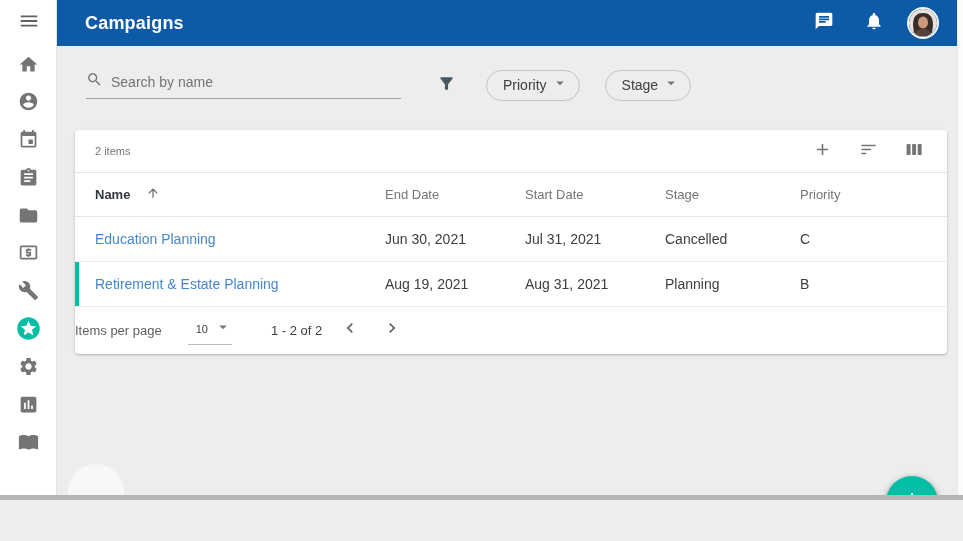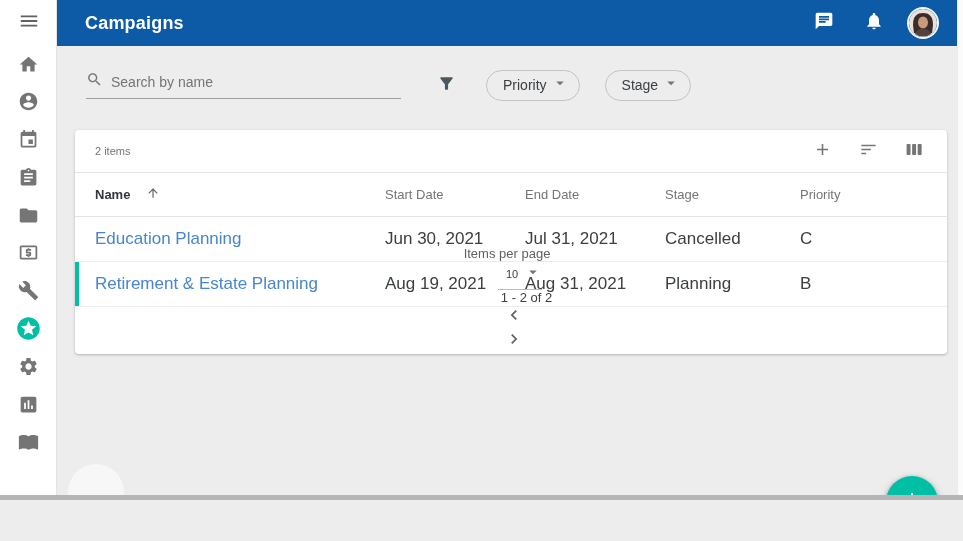--- a/index.html
+++ b/index.html
@@ -59,26 +59,26 @@
   .tool-btn svg { width:19px; height:19px; fill:#757575; }
 
   .tgrid { display:grid; grid-template-columns:290px 140px 140px 135px 1fr; align-items:center;
            padding-left:20px; position:relative; }
   .thead { height:44px; border-bottom:1px solid #e5e5e5; }
   .th { font-size:13px; color:#757575; display:flex; align-items:center; gap:16px; cursor:pointer; }
   .th.sorted { color:#33373b; font-weight:bold; }
   .th svg { width:14px; height:14px; fill:#5f6368; }
   .trow { height:45px; border-bottom:1px solid #ececec; cursor:pointer; }
   .trow:last-of-type { border-bottom:1px solid #ececec; }
-  .td { font-size:17px; color:#3c4043; }
+  .td { font-size:14px; color:#3c4043; }
   .td.link { color:#4786cb; cursor:pointer; }
   .row-stripe { position:absolute; left:0; top:0; bottom:0; width:4px; background:#00bfa5; }
 
-  .pagination { height:46px; display:flex; align-items:center; justify-content:flex-end;
-                padding-right:8px;flex-direction:column; }
+  .pagination { height:46px; display:flex; align-items:center; justify-content:flex-start;
+                padding-right:8px; }
   .pag-label { font-size:13px; color:#616161; }
   .page-size { display:flex; align-items:center; border-bottom:1px solid #bdbdbd;
                margin-left:26px; padding:2px 0 4px 8px; cursor:pointer; }
   .page-size-value { font-size:11px; color:#3c4043; }
   .page-size svg { width:18px; height:18px; fill:#757575; margin-left:6px; }
   .pag-range { font-size:13px; color:#3c4043; margin-left:39px; }
   .pag-chevron { width:28px; height:28px; display:flex; align-items:center; justify-content:center;
                  cursor:pointer; margin-left:14px; }
   .pag-chevron svg { width:20px; height:20px; fill:#616161; }
 
@@ -241,24 +241,24 @@
       </div>
 
       <div class="tgrid thead">
         <div class="th sorted">
           <span>Name</span>
           <span><svg viewBox="0 0 24 24">
                 <path d="M4 12l1.41 1.41L11 7.83V20h2V7.83l5.58 5.58L20 12l-8-8-8 8z"></path>
               </svg></span>
         </div>
         <div class="th">
-            <span>Start Date</span>
+            <span>End Date</span>
           </div>
         <div class="th">
-            <span>End Date</span>
+            <span>Start Date</span>
           </div>
         <div class="th">
             <span>Stage</span>
           </div>
         <div class="th">
             <span>Priority</span>
           </div>
       </div>
 
       <div class="tgrid trow">

